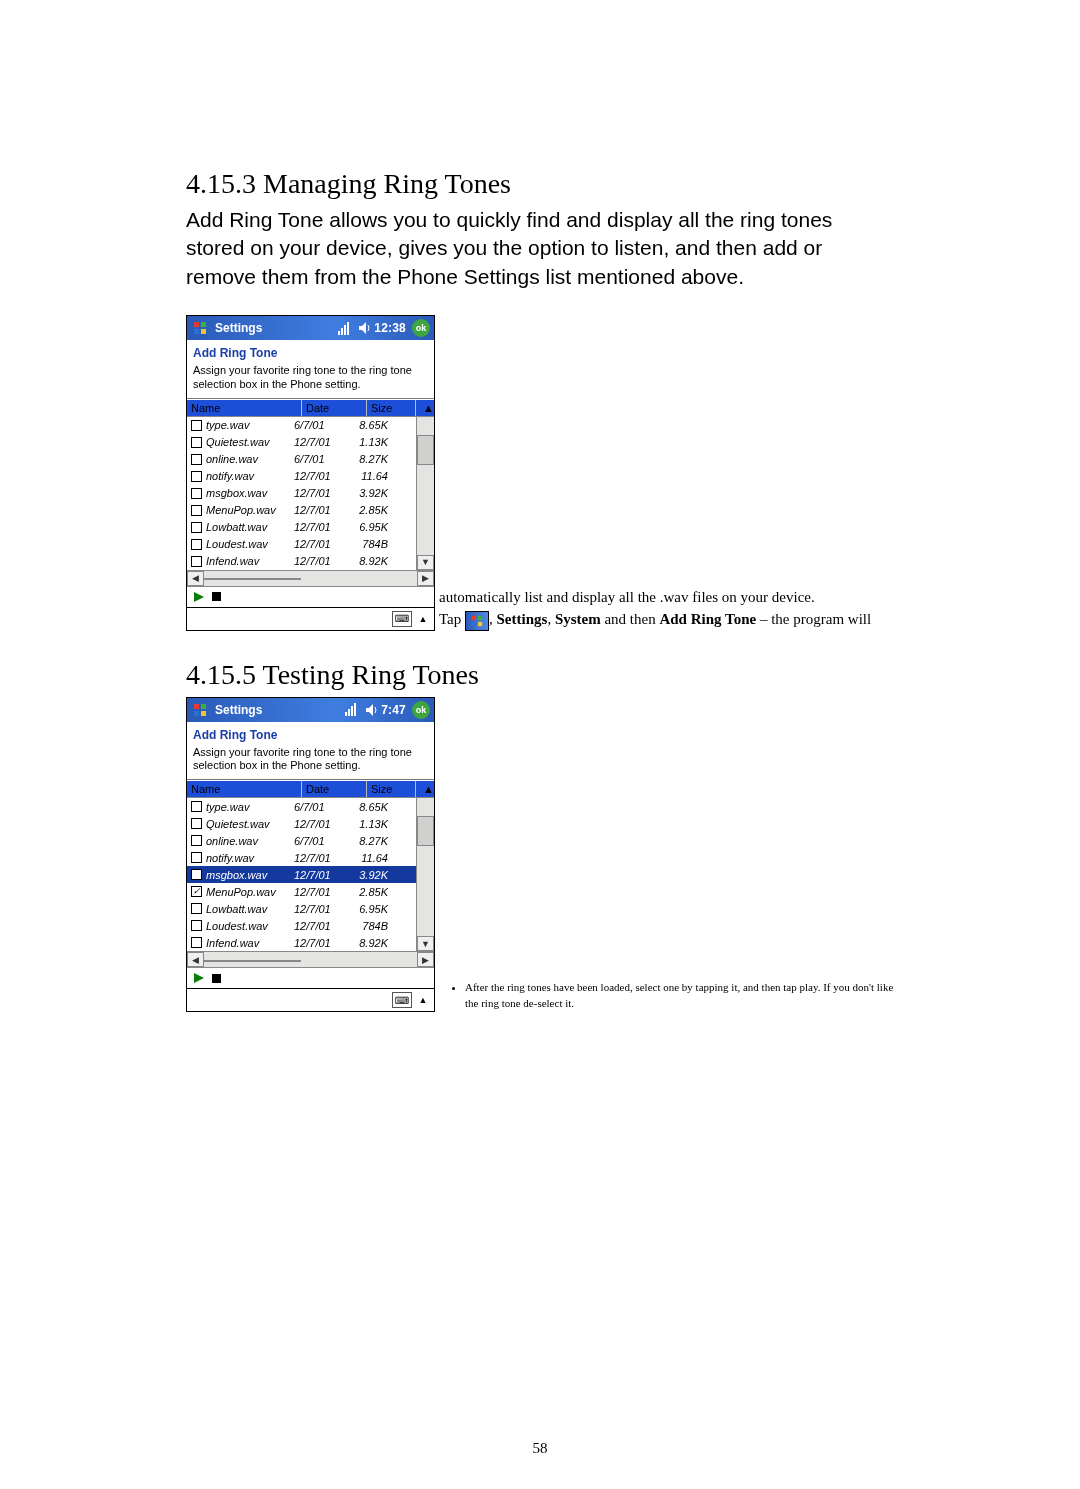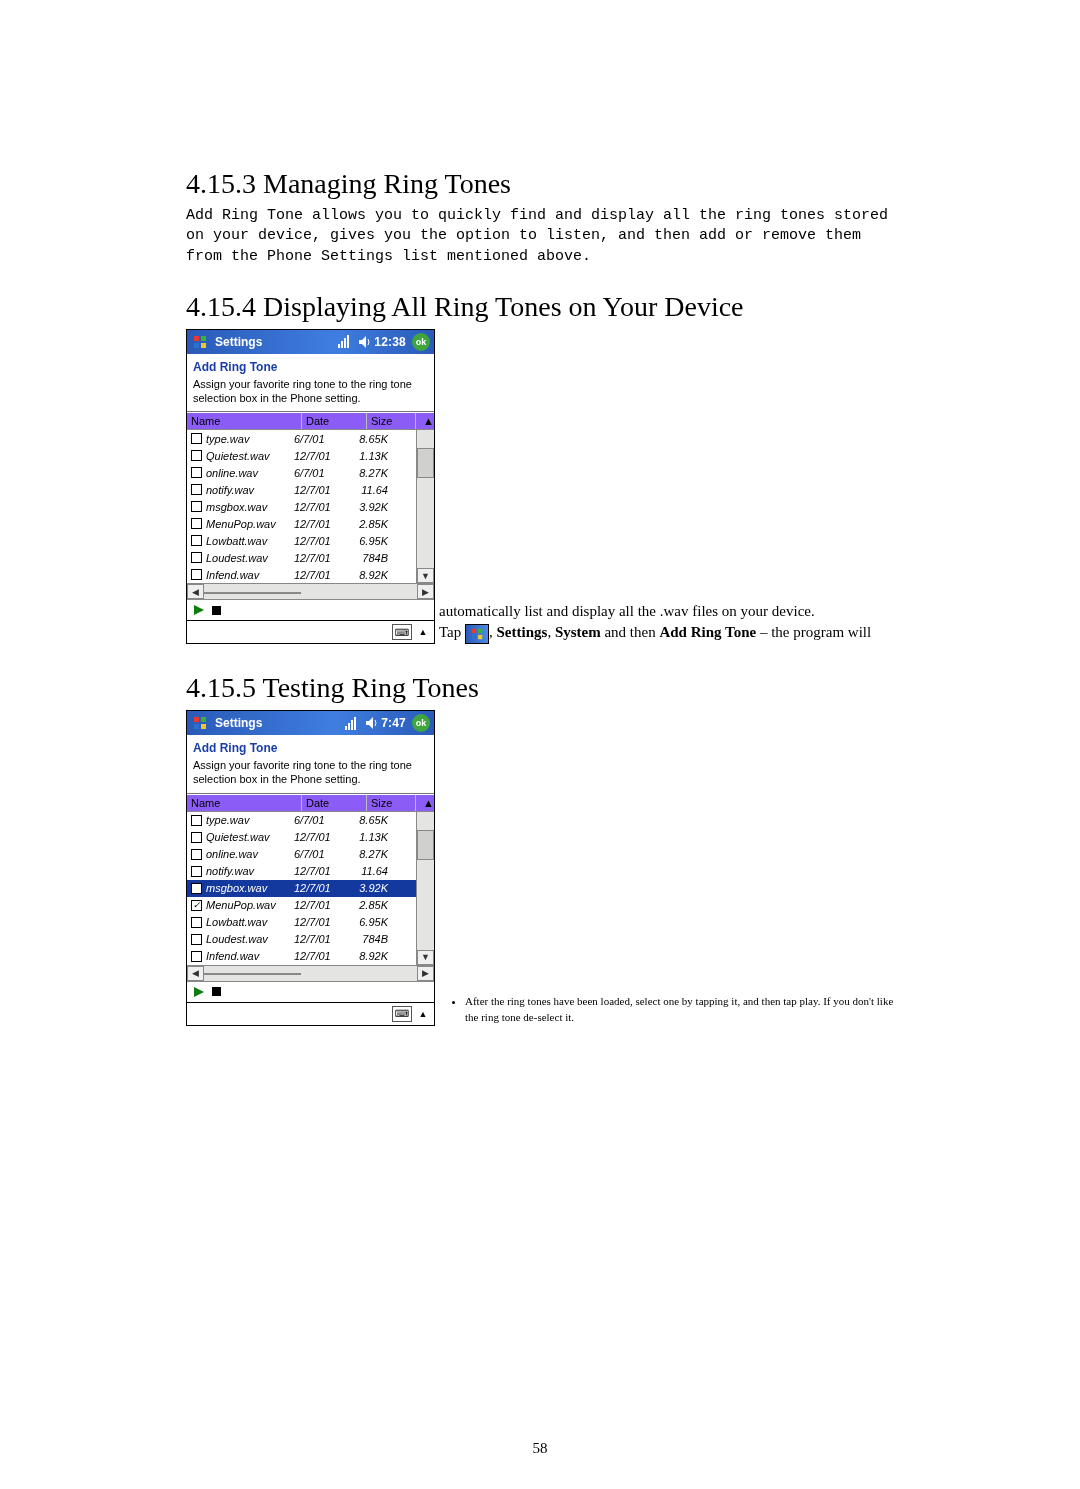--- a/index.html
+++ b/index.html
@@ -16,22 +16,22 @@
     box-sizing:border-box;
     padding:160px 90px 0 90px;
   }
   h2.section{
     font-family:"Times New Roman", serif;
     font-size:28px;
     font-weight:400;
     margin:0 0 6px 0;
   }
   p.body{
-    font-family:Liberation Mono, monospace;
-    font-size:15px;
+    font-family:Liberation Sans, sans-serif;
+    font-size:21px;
     line-height:1.35;
     margin:0 0 24px 0;
   }
   .row{
     display:flex;
     align-items:flex-end;
     gap:4px;
     margin-bottom:28px;
   }
   .right-text{
@@ -83,21 +83,21 @@
     padding:6px 6px 4px 6px;
   }
   .instr{
     padding:0 6px 6px 6px;
     font-size:11px;
     line-height:1.25;
     border-bottom:1px solid #777;
   }
   .listhdr{
     display:flex;
-    background:#8b5cf6;
+    background:#1d4ed8;
     border-bottom:1px solid #888;
     border-top:1px solid #fff;
     font-size:11px;
   }
   .listhdr .cell{
     padding:2px 4px;
     border-right:1px solid #bdbdbd;
   }
   .cell.cname{flex:0 0 106px;}
   .cell.cdate{flex:0 0 56px;}
@@ -195,21 +195,20 @@
   }
 </style>
 </head>
 <body>
 
 <div class="page">
 
   <h2 class="section">4.15.3 Managing Ring Tones</h2>
   <p class="body">Add Ring Tone allows you to quickly find and display all the ring tones stored on your device, gives you the option to listen, and then add or remove them from the Phone Settings list mentioned above.</p>
 
-  <h2 class="section">4.15.4 Displaying All Ring Tones on Your Device</h2>
 
   <div class="row">
 
     <div class="ppc">
       <div class="titlebar">
         <span class="flag">
           <svg width="16" height="16" viewBox="0 0 16 16">
               <rect x="2" y="2" width="5" height="5" fill="#e63b2e"></rect>
               <rect x="9" y="2" width="5" height="5" fill="#3bb13b"></rect>
               <rect x="2" y="9" width="5" height="5" fill="#2f6fd0"></rect>

